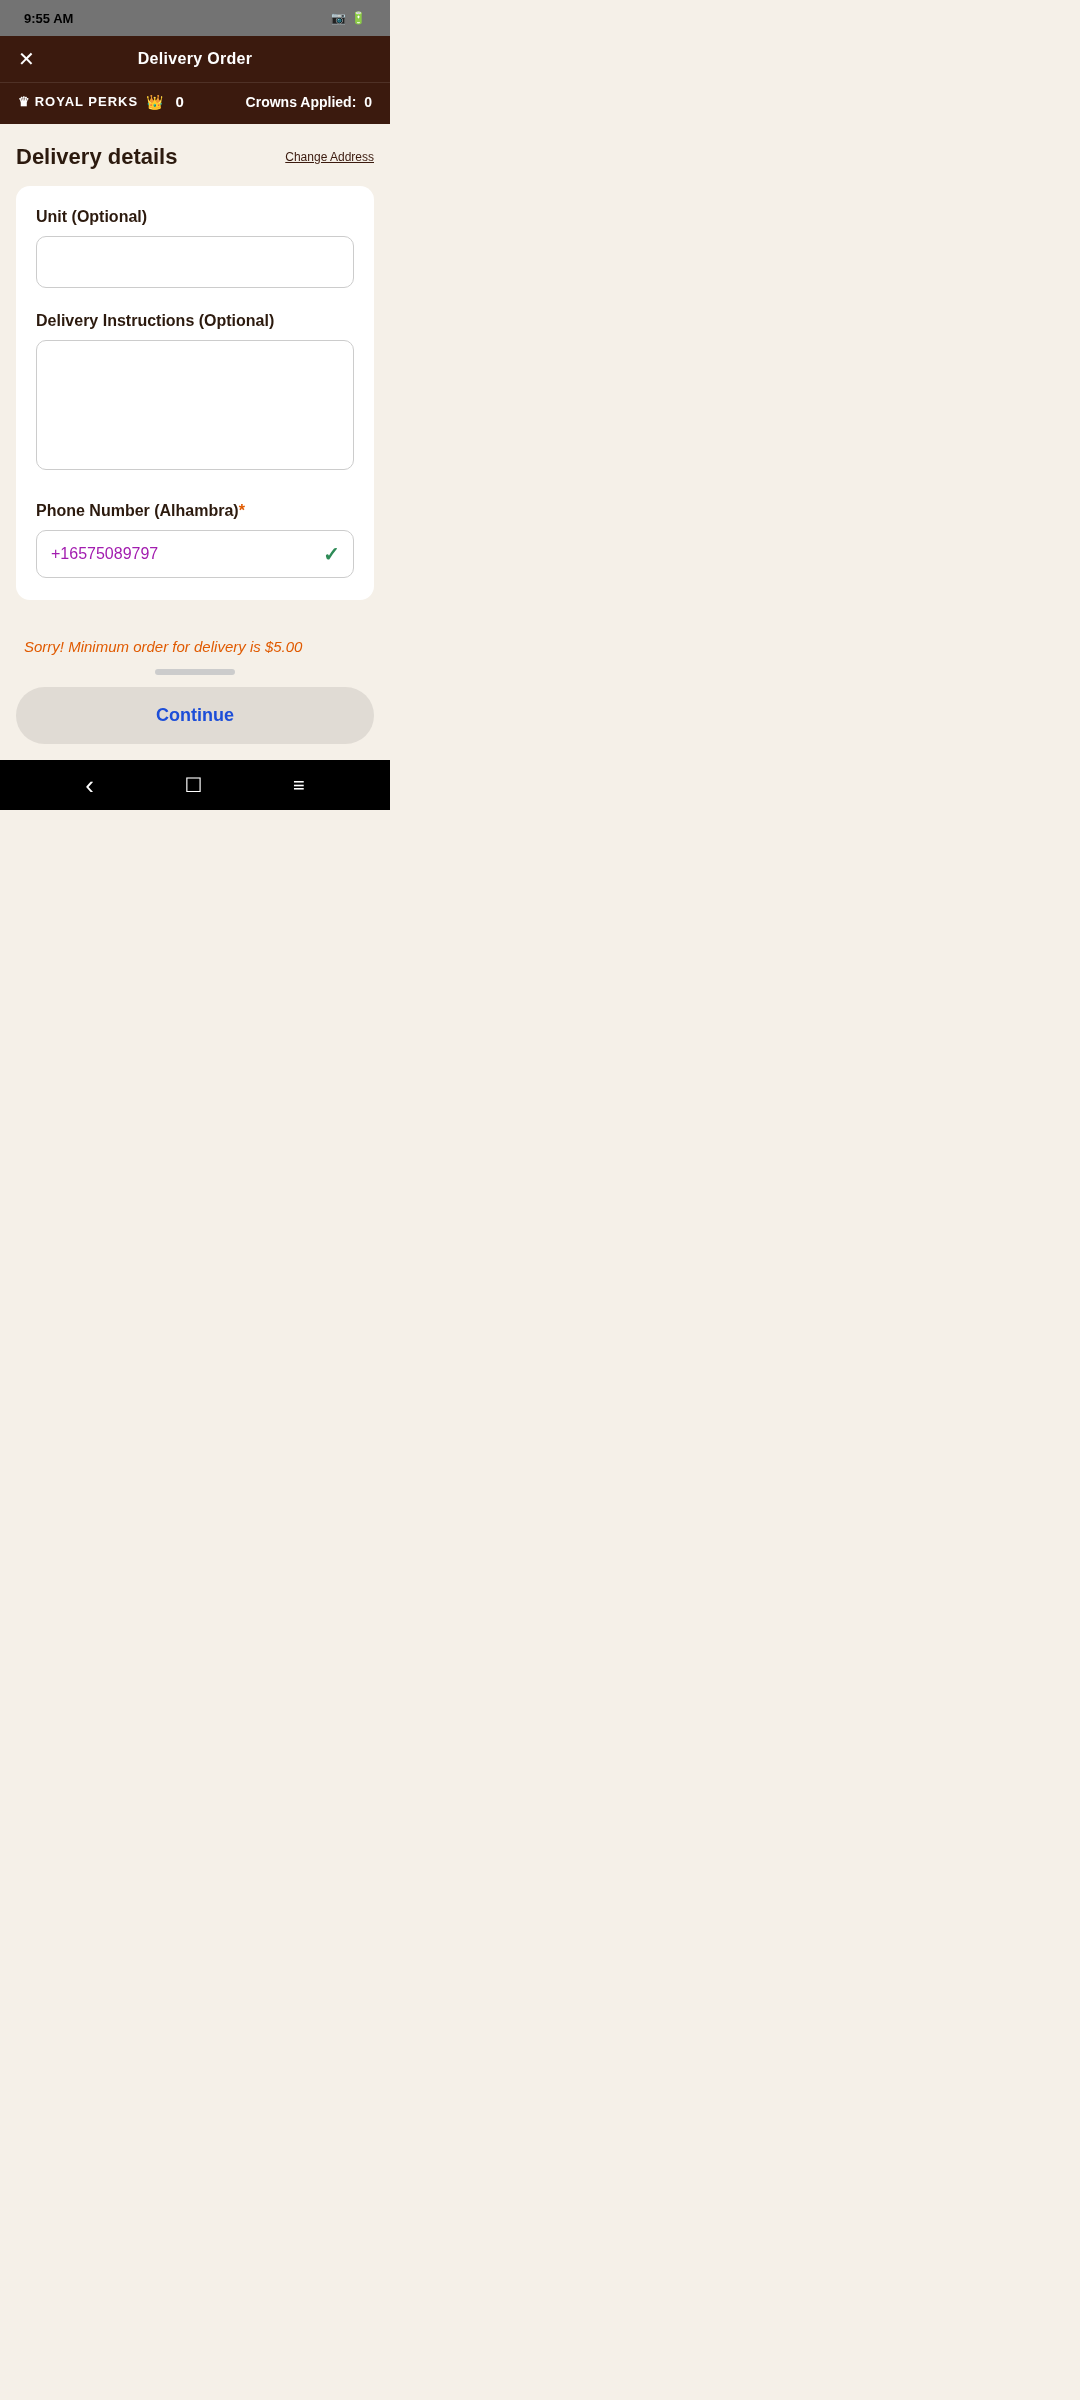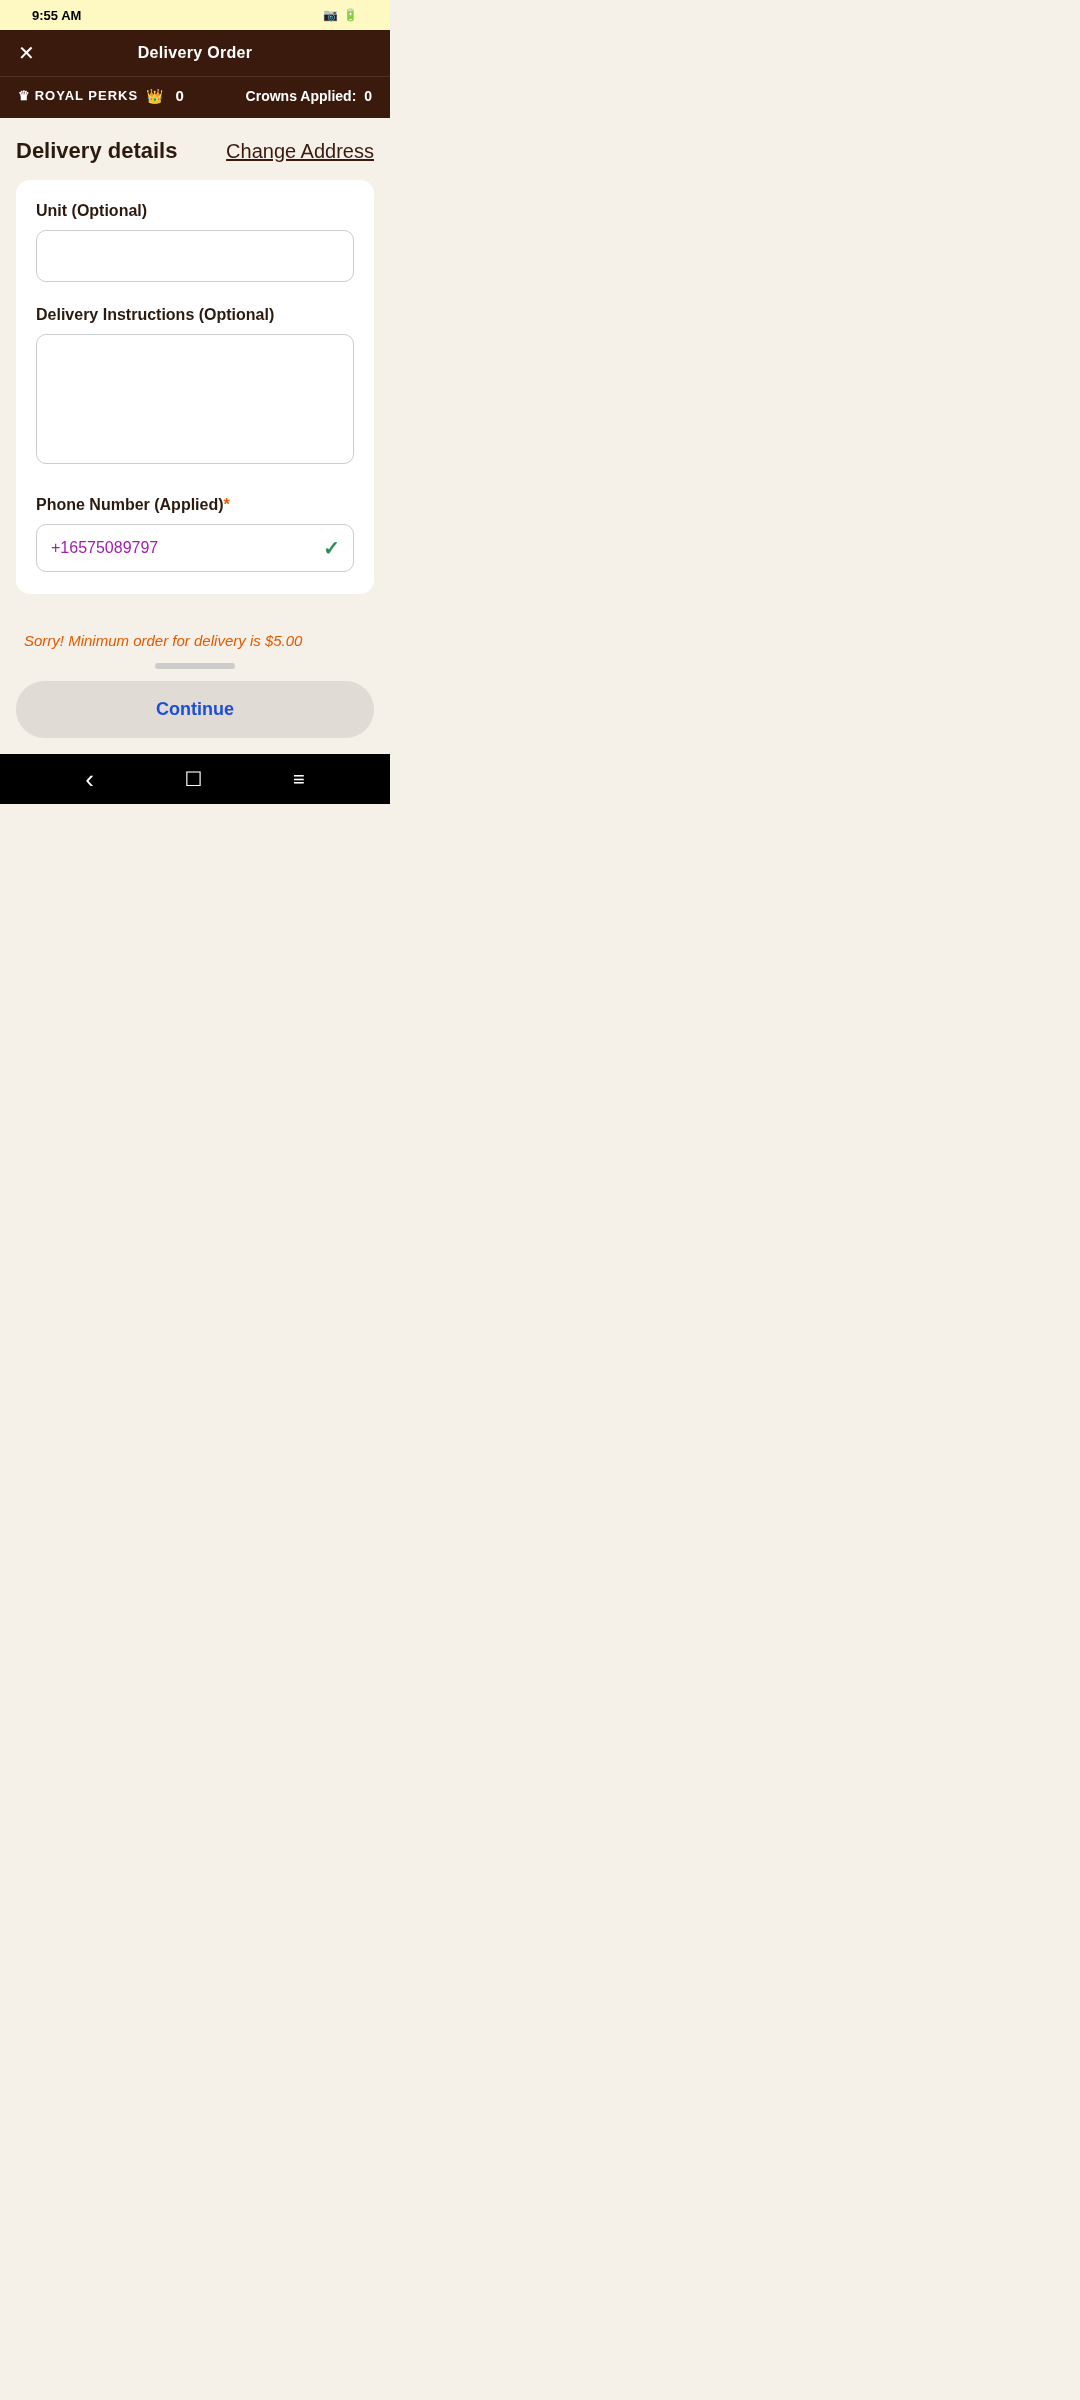--- a/index.html
+++ b/index.html
@@ -13,26 +13,26 @@
       width: 390px;
       min-height: 850px;
       background: #f5f0e8;
       font-family: -apple-system, BlinkMacSystemFont, 'Segoe UI', sans-serif;
       overflow-x: hidden;
       position: relative;
     }
 
     
     .status-bar {
-      background: #fef9c3;
-      height: 30px;
+      background: #737373;
+      height: 36px;
       display: flex;
       align-items: center;
       justify-content: space-between;
-      padding: 0 32px;
+      padding: 0 24px;
       font-size: 12px;
       font-weight: 600;
     }
 
     .status-left {
       font-size: 13px;
       font-weight: 700;
       color: #000;
     }
 
@@ -134,21 +134,21 @@
       margin-bottom: 16px;
     }
 
     .section-title {
       font-size: 22px;
       font-weight: 800;
       color: #2c1a0e;
     }
 
     .change-address-link {
-      font-size: 20px;
+      font-size: 12px;
       color: #3b1a0e;
       text-decoration: underline;
       cursor: pointer;
       font-weight: 500;
     }
 
     
     .address-card {
       background: #fff;
       border-radius: 14px;
@@ -330,21 +330,21 @@
 
     
     <div class="field-label">Delivery Instructions (Optional)</div>
     <textarea class="text-input instructions-input" placeholder="" style=""></textarea>
 
     <div class="spacer"></div>
 
     
     <div class="phone-section">
       <div class="field-label">
-        <span>Phone Number (Applied)</span><span class="asterisk">*</span>
+        <span>Phone Number (Alhambra)</span><span class="asterisk">*</span>
       </div>
       <div class="phone-field-wrapper">
         <input class="text-input phone-input" type="tel" value="+16575089797" style="">
         <span class="check-icon">✓</span>
       </div>
     </div>
 
   </div>
 
 </div>

